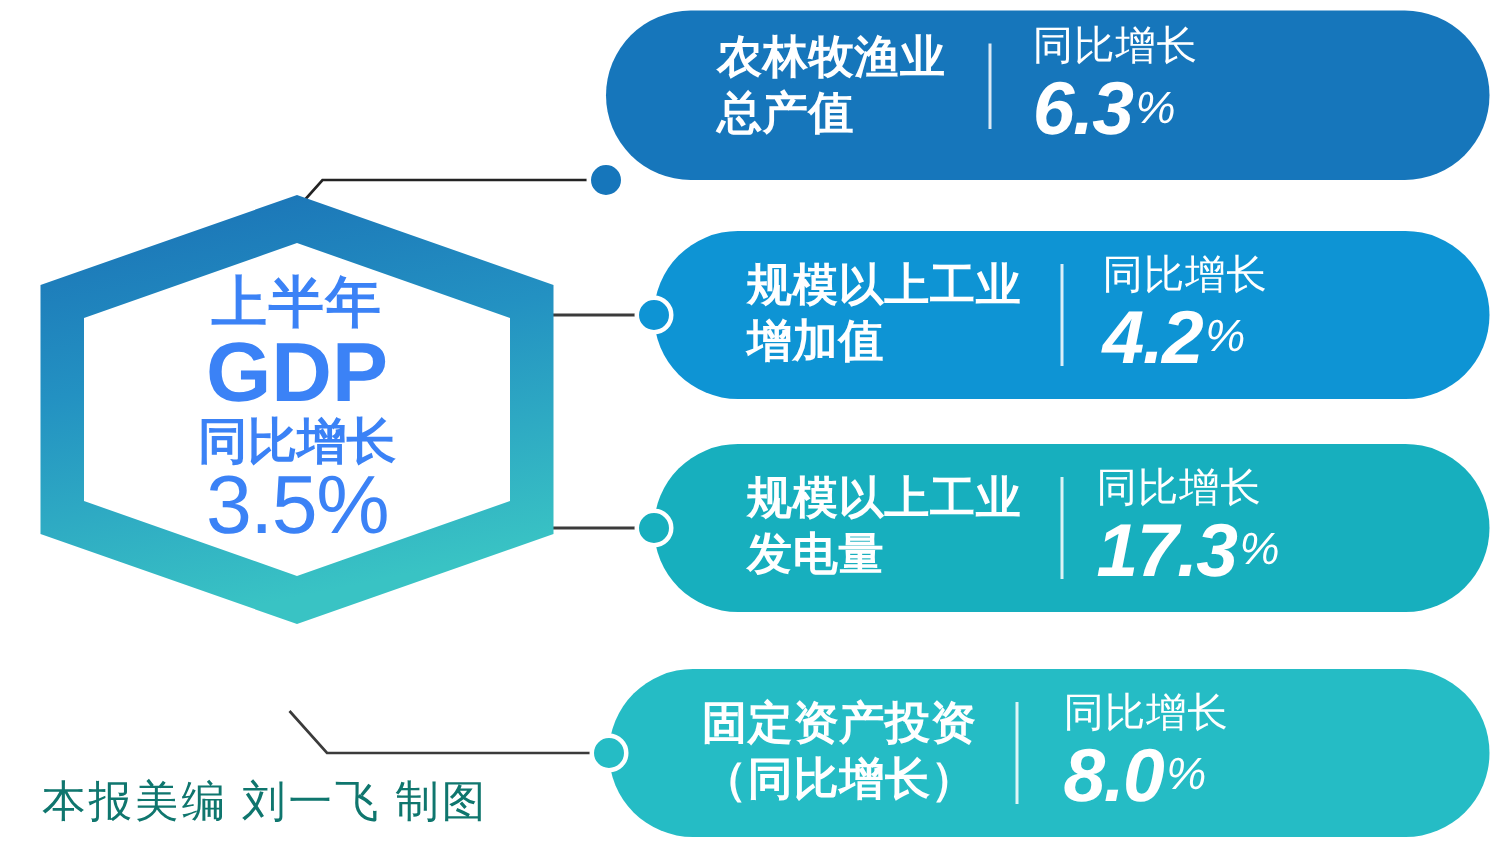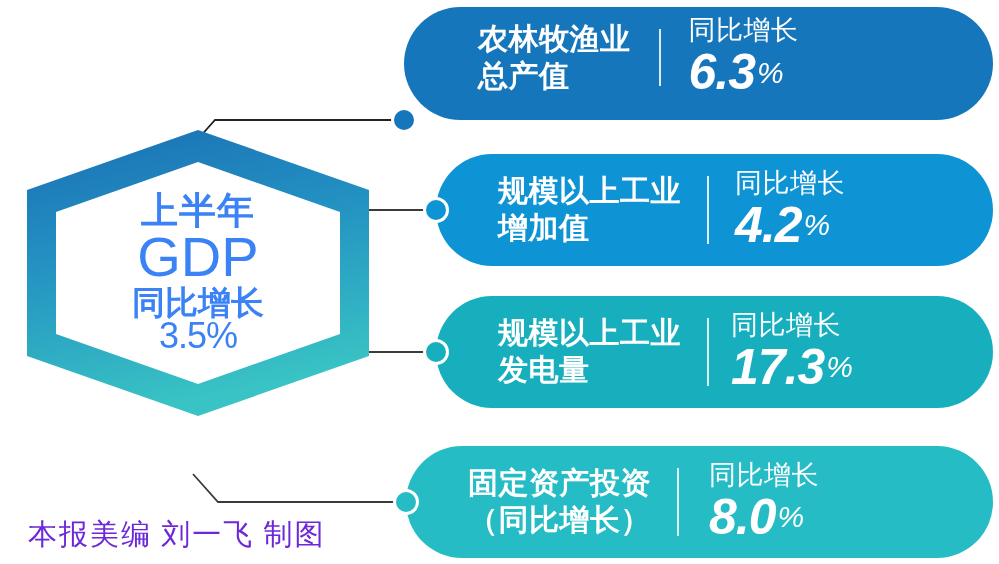--- a/index.html
+++ b/index.html
@@ -52,32 +52,32 @@
     line-height: 1.0;
   }
   .hex-l1 {
     font-size: 37px;
     font-weight: 700;
     letter-spacing: 1px;
     margin-bottom: 2px;
   }
   .hex-l2 {
     font-size: 56px;
-    font-weight: 400;
+    font-weight: 700;
     letter-spacing: 0px;
     margin: -2px 0 0 0;
   }
   .hex-l3 {
     font-size: 33px;
     font-weight: 700;
     letter-spacing: 0px;
     margin: 1px 0 0 0;
   }
   .hex-l4 {
-    font-size: 36px;
+    font-size: 55px;
     font-weight: 400;
     letter-spacing: -1px;
     margin: -1px 0 0 0;
   }
 
   
   .card {
     position: absolute;
     display: flex;
     align-items: center;
@@ -139,21 +139,21 @@
     transform: translate(-50%, -50%);
   }
 
   
   .credit {
     position: absolute;
     left: 28px;
     top: 515px;
     font-family: "Liberation Serif", "DejaVu Serif", serif;
     font-size: 29px;
-    color: #6d28d9;
+    color: #0f766e;
     letter-spacing: 2px;
     white-space: pre;
   }
 </style>
 </head>
 <body>
 
 <div id="stage">
 
   <svg id="connectors" viewBox="0 0 999 564">

